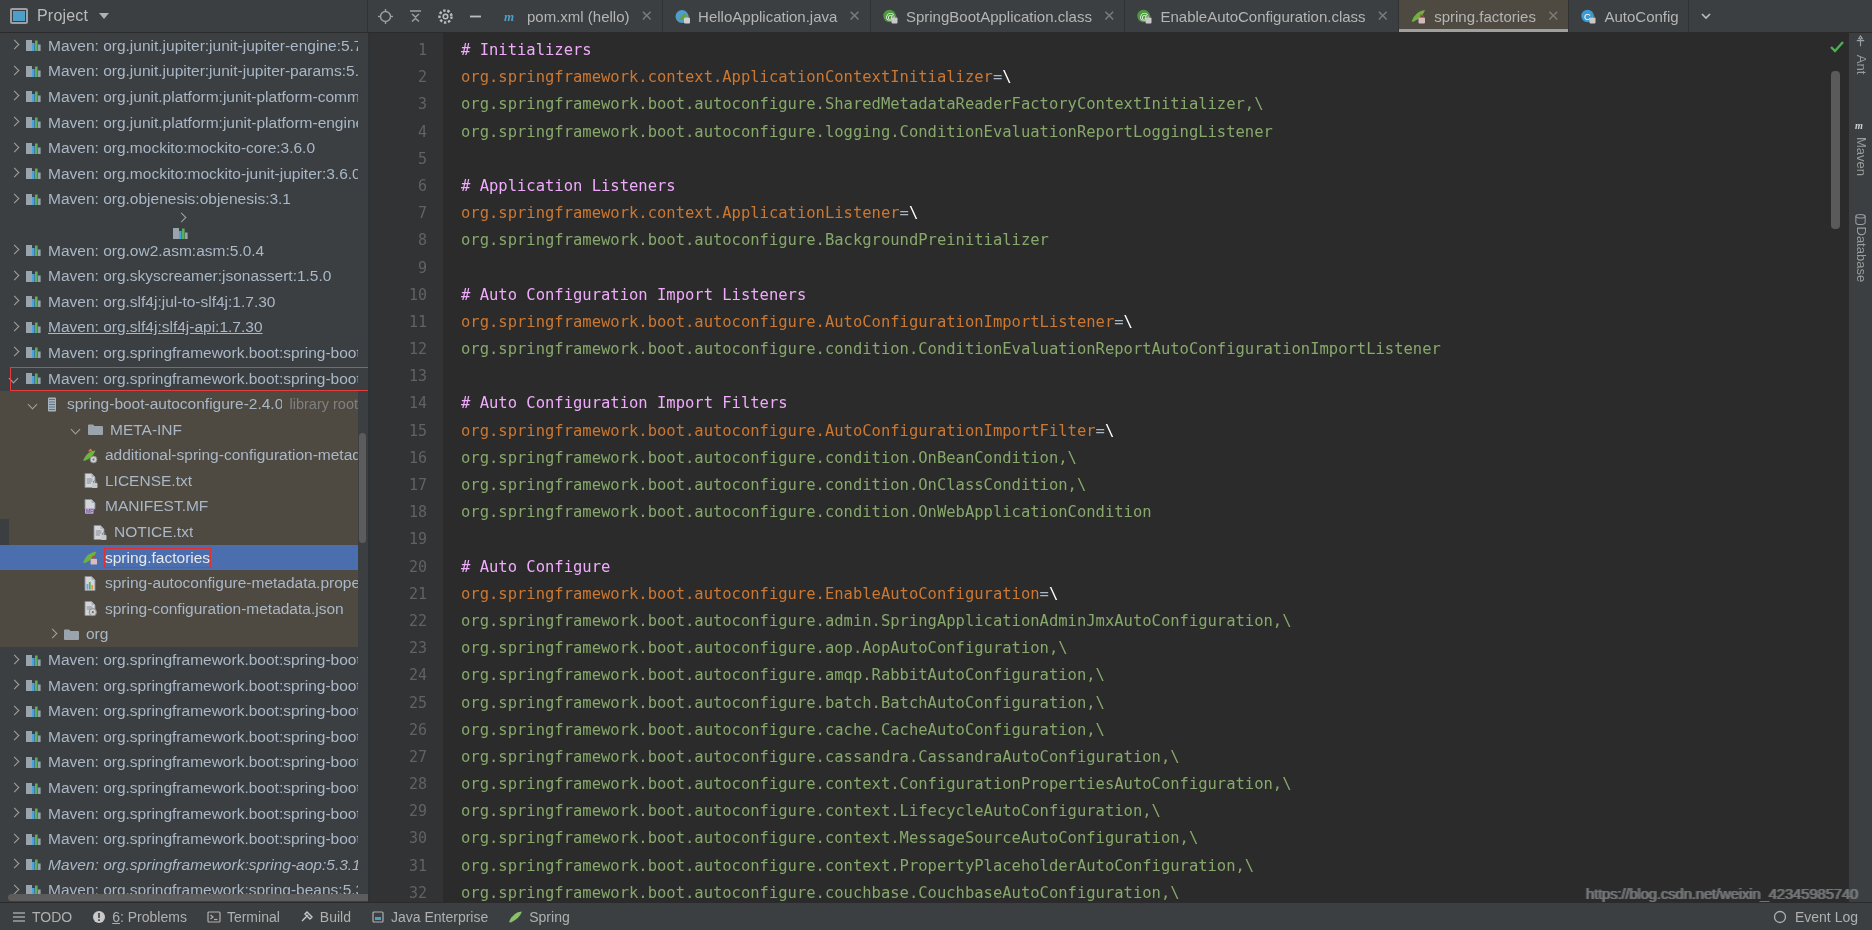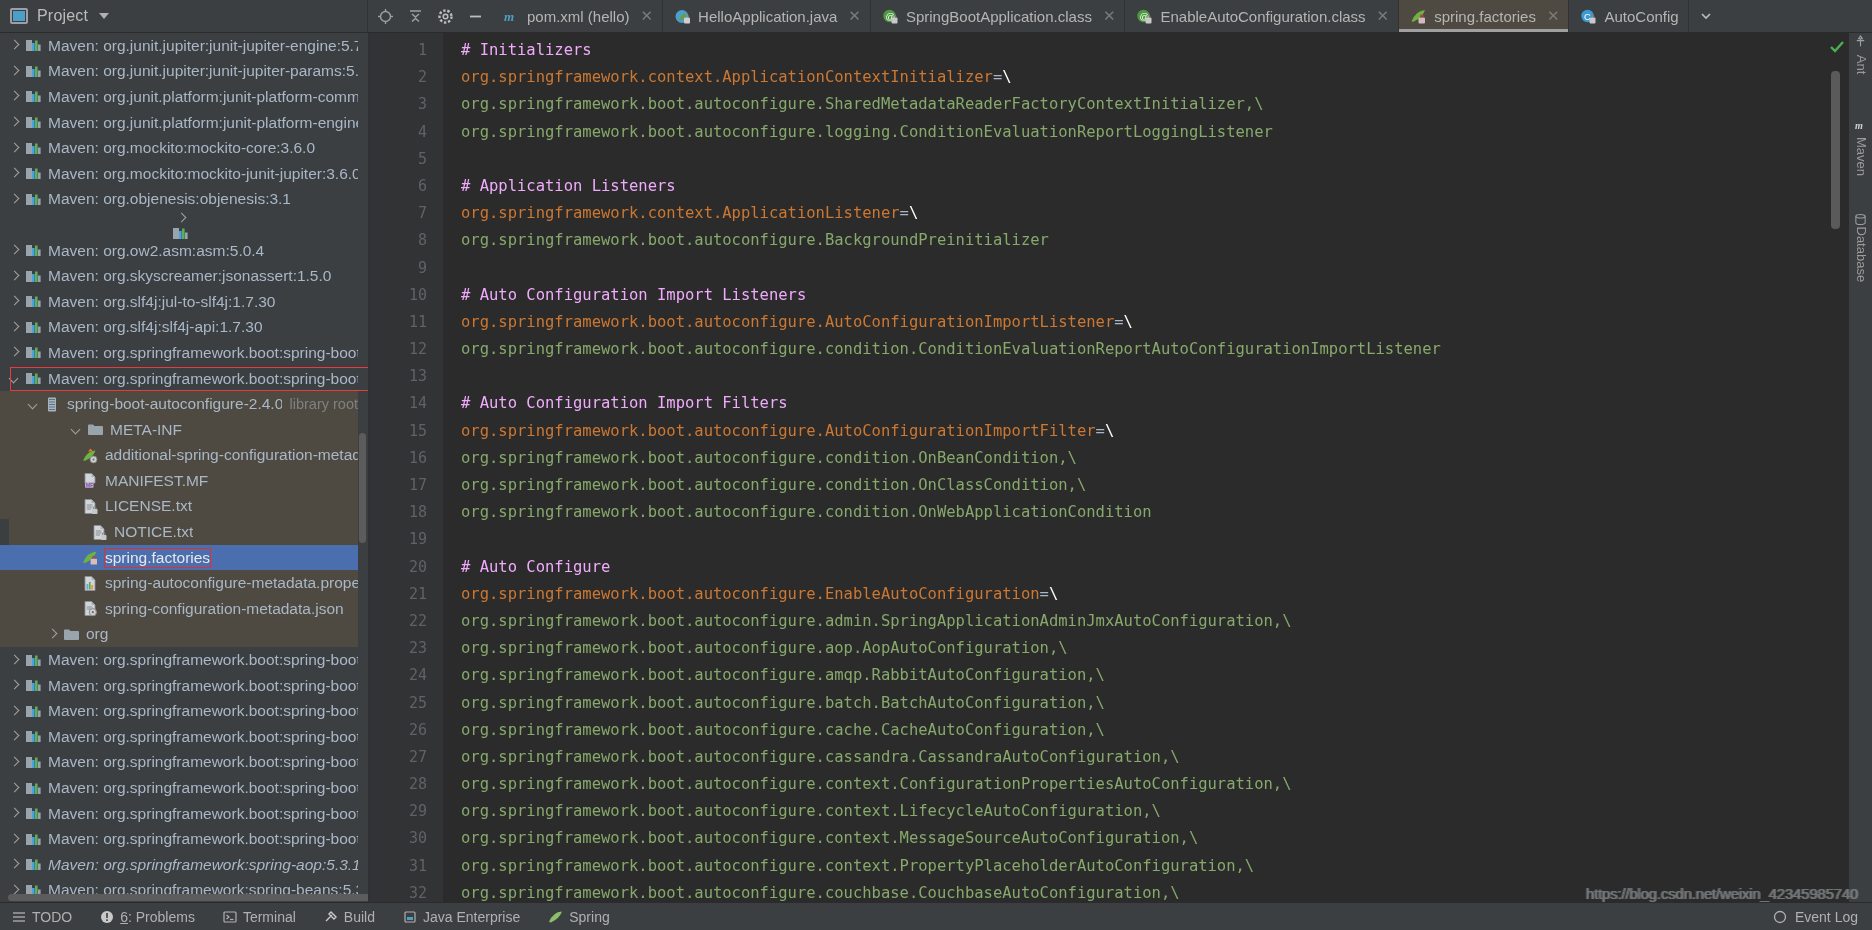--- a/index.html
+++ b/index.html
@@ -101,21 +101,21 @@
   .rbar { width:24px; flex:0 0 24px; background:#3c3f41; border-left:1px solid #2b2b2b; position:relative; }
   .rbar span {
     position:absolute; left:-12px; color:#9b9b9b; font-size:13px;
     transform: rotate(90deg); transform-origin:center; white-space:nowrap; width:48px; text-align:center;
   }
   .rbar .rb-ico { position:absolute; left:5px; width:13px; height:13px; }
 
   
   .statusbar {
     height:28px; flex:0 0 28px; background:#3c3f41; display:flex; align-items:center;
-    color:#b0b0b0; font-size:14px; border-top:1px solid #2b2b2b; padding-left:6px; gap:8px;
+    color:#b0b0b0; font-size:14px; border-top:1px solid #2b2b2b; padding-left:6px; gap:0;
   }
   .sb-item { display:flex; align-items:center; gap:6px; padding:0 14px 0 6px; white-space:nowrap; }
   .sb-right { margin-left:auto; display:flex; align-items:center; gap:8px; padding-right:14px;}
   .u { text-decoration:underline; }
 
   
   .watermark {
     position:absolute; right:14px; bottom:28px; color:#7f8386; font-size:15px;
     font-family:"Liberation Sans", sans-serif; opacity:.85; letter-spacing:-0.2px;
     text-shadow: 1px 0 0 rgba(160,165,168,.55), -1px 0 0 rgba(160,165,168,.35);
@@ -356,21 +356,21 @@
           <div class="row" style="padding-left: 8px;">
             <span class="arrow "></span>
             <span class="ico"><svg width="17" height="17" viewBox="0 0 17 17">
                 <rect x="1" y="3" width="6" height="11" fill="#9aa4ad"></rect>
                 <rect x="7" y="6" width="2.6" height="8" fill="#4aa3df"></rect>
                 <rect x="10" y="3.5" width="2.6" height="10.5" fill="#5bb05b"></rect>
                 <rect x="13" y="7.5" width="2.6" height="6.5" fill="#9aa4ad"></rect>
               </svg></span>
             <span class="lbl">Maven: org.slf4j:jul-to-slf4j:1.7.30</span>
           </div>
-          <div class="row" style="padding-left: 8px;">
+          <div class="row" style="padding-left: 8px; text-decoration: underline;">
             <span class="arrow "></span>
             <span class="ico"><svg width="17" height="17" viewBox="0 0 17 17">
                 <rect x="1" y="3" width="6" height="11" fill="#9aa4ad"></rect>
                 <rect x="7" y="6" width="2.6" height="8" fill="#4aa3df"></rect>
                 <rect x="10" y="3.5" width="2.6" height="10.5" fill="#5bb05b"></rect>
                 <rect x="13" y="7.5" width="2.6" height="6.5" fill="#9aa4ad"></rect>
               </svg></span>
             <span class="lbl">Maven: org.slf4j:slf4j-api:1.7.30</span>
           </div>
           <div class="row" style="padding-left: 8px;">
@@ -417,45 +417,45 @@
           </div>
           <div class="row hl-jar" style="padding-left: 65px;">
             <span class="arrow none"></span>
             <span class="ico"><svg width="17" height="17" viewBox="0 0 17 17">
                 <path d="M1 13.5 Q5 4 13.5 3.5 Q11 10.5 3 13.8 Z" fill="#6db33f"></path>
                 <path d="M8.5 1.5 l2.5 3h-5z" fill="#e8743b"></path>
                 <circle cx="11.5" cy="12.5" r="3.4" fill="#cfcfcf" stroke="#8a8a8a" stroke-width="1"></circle>
                 <circle cx="11.5" cy="12.5" r="1" fill="#6b6b6b"></circle>
               </svg></span>
             <span class="lbl">additional-spring-configuration-metadata.json</span>
-          </div>
-          <div class="row hl-jar" style="padding-left: 65px;">
-            <span class="arrow none"></span>
-            <span class="ico"><svg width="17" height="17" viewBox="0 0 17 17">
-                <path d="M3 1.5h6.5L13 5v6H3z" fill="#d3d6d9" stroke="#8b9097" stroke-width=".9"></path>
-                <path d="M9.5 1.5V5H13" fill="#aab0b6"></path>
-                <rect x="3" y="10.5" width="8.5" height="5.2" rx=".8" fill="#c3a9dd"></rect>
-                <text x="4" y="14.8" font-family="Liberation Sans, sans-serif" font-size="5" fill="#5a3f74">MF</text>
-              </svg></span>
-            <span class="lbl">MANIFEST.MF</span>
           </div>
           <div class="row hl-jar" style="padding-left: 65px;">
             <span class="arrow none"></span>
             <span class="ico"><svg width="17" height="17" viewBox="0 0 17 17">
                 <path d="M3 1.5h6.5L13 5v10.5H3z" fill="#d3d6d9" stroke="#8b9097" stroke-width=".9"></path>
                 <path d="M9.5 1.5V5H13" fill="#aab0b6"></path>
                 <g stroke="#7d838a" stroke-width=".9">
                   <line x1="4.8" y1="7" x2="10.5" y2="7"></line>
                   <line x1="4.8" y1="9" x2="10.5" y2="9"></line>
                   <line x1="4.8" y1="11" x2="9" y2="11"></line>
                 </g>
                 <rect x="10" y="11" width="5.5" height="5" rx=".8" fill="#c6c9cc"></rect>
                 <path d="M11.4 11v-1a1.35 1.35 0 0 1 2.7 0v1" fill="none" stroke="#7f858b" stroke-width=".9"></path>
               </svg></span>
             <span class="lbl">LICENSE.txt</span>
+          </div>
+          <div class="row hl-jar" style="padding-left: 65px;">
+            <span class="arrow none"></span>
+            <span class="ico"><svg width="17" height="17" viewBox="0 0 17 17">
+                <path d="M3 1.5h6.5L13 5v6H3z" fill="#d3d6d9" stroke="#8b9097" stroke-width=".9"></path>
+                <path d="M9.5 1.5V5H13" fill="#aab0b6"></path>
+                <rect x="3" y="10.5" width="8.5" height="5.2" rx=".8" fill="#c3a9dd"></rect>
+                <text x="4" y="14.8" font-family="Liberation Sans, sans-serif" font-size="5" fill="#5a3f74">MF</text>
+              </svg></span>
+            <span class="lbl">MANIFEST.MF</span>
           </div>
           <div class="row hl-jar" style="padding-left: 65px; margin-left: 9px;">
             <span class="arrow none"></span>
             <span class="ico"><svg width="17" height="17" viewBox="0 0 17 17">
                 <path d="M3 1.5h6.5L13 5v10.5H3z" fill="#d3d6d9" stroke="#8b9097" stroke-width=".9"></path>
                 <path d="M9.5 1.5V5H13" fill="#aab0b6"></path>
                 <g stroke="#7d838a" stroke-width=".9">
                   <line x1="4.8" y1="7" x2="10.5" y2="7"></line>
                   <line x1="4.8" y1="9" x2="10.5" y2="9"></line>
                   <line x1="4.8" y1="11" x2="9" y2="11"></line>

